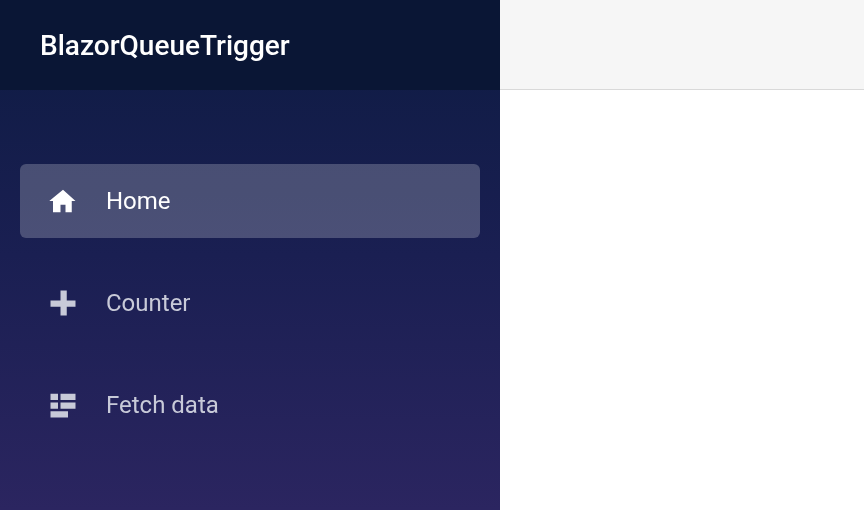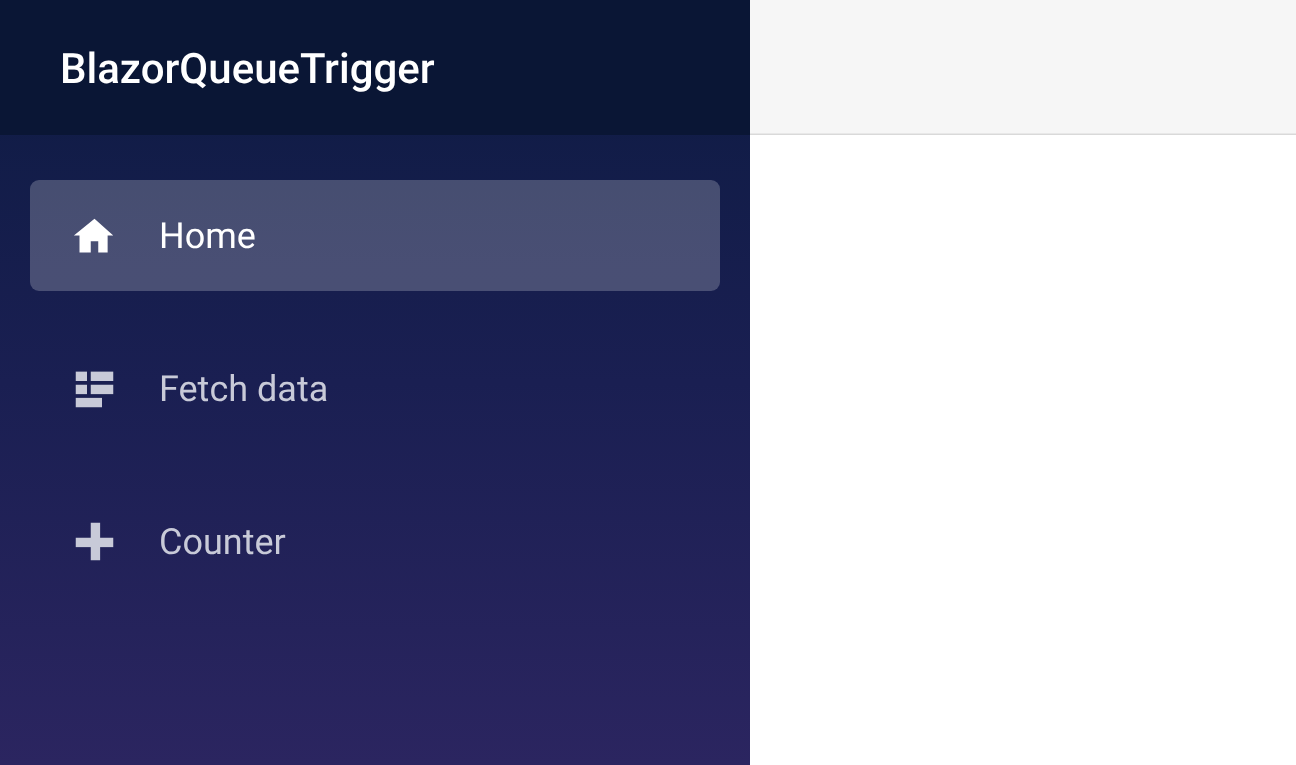--- a/index.html
+++ b/index.html
@@ -44,20 +44,21 @@
       align-items: center;
       padding: 22px 28px;
       border-radius: 6px;
       cursor: pointer;
       color: #c8cad8;
       font-size: 24px;
     }
     .nav-item.active {
       background: rgba(255, 255, 255, 0.22);
       color: #ffffff;
+      margin-top: 44px;
     }
     .nav-icon {
       width: 30px;
       height: 30px;
       margin-right: 28px;
       display: flex;
       align-items: center;
       justify-content: center;
     }
     .main {
@@ -97,36 +98,36 @@
       <span class="nav-icon">
         <svg viewBox="0 0 24 24" width="30" height="30" fill="#ffffff">
           <path d="M12 3l10 9h-3v9h-5v-6h-4v6H4v-9H1l11-9z"></path>
         </svg>
       </span>
       <span>Home</span>
     </div>
     <div class="nav-item">
       <span class="nav-icon">
         <svg viewBox="0 0 24 24" width="30" height="30" fill="#c8cad8">
+          <rect x="10" y="2" width="5" height="20"></rect>
+          <rect x="2" y="10" width="20" height="5"></rect>
+        </svg>
+      </span>
+      <span>Counter</span>
+    </div>
+    <div class="nav-item">
+      <span class="nav-icon">
+        <svg viewBox="0 0 24 24" width="30" height="30" fill="#c8cad8">
           <rect x="2" y="3" width="6" height="5"></rect>
           <rect x="10" y="3" width="12" height="5"></rect>
           <rect x="2" y="10" width="6" height="5"></rect>
           <rect x="10" y="10" width="12" height="5"></rect>
           <rect x="2" y="17" width="14" height="5"></rect>
         </svg>
       </span>
       <span>Fetch data</span>
     </div>
-    <div class="nav-item">
-      <span class="nav-icon">
-        <svg viewBox="0 0 24 24" width="30" height="30" fill="#c8cad8">
-          <rect x="10" y="2" width="5" height="20"></rect>
-          <rect x="2" y="10" width="20" height="5"></rect>
-        </svg>
-      </span>
-      <span>Counter</span>
-    </div>
   </nav>
 </div>
 
 <div class="main">
   <div class="top-bar"></div>
 </div>
 
 </body></html>

